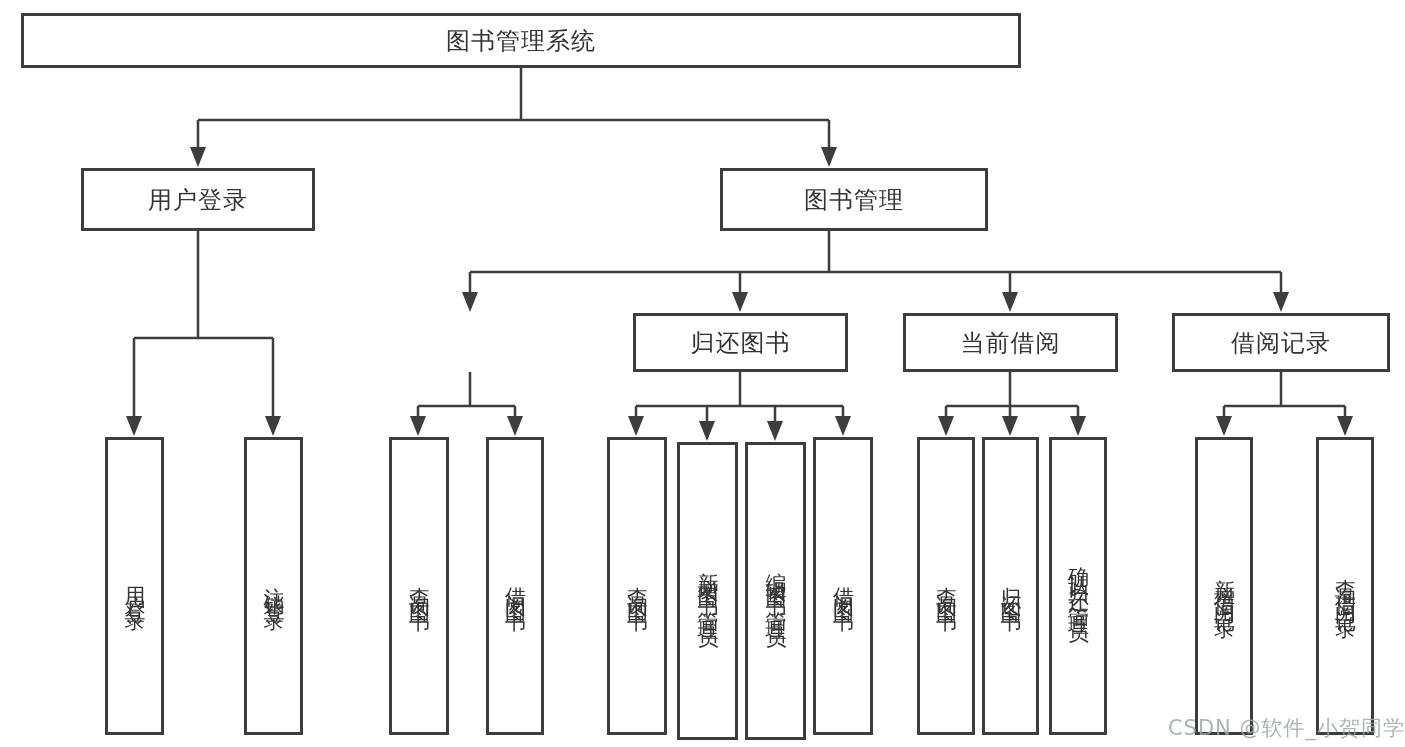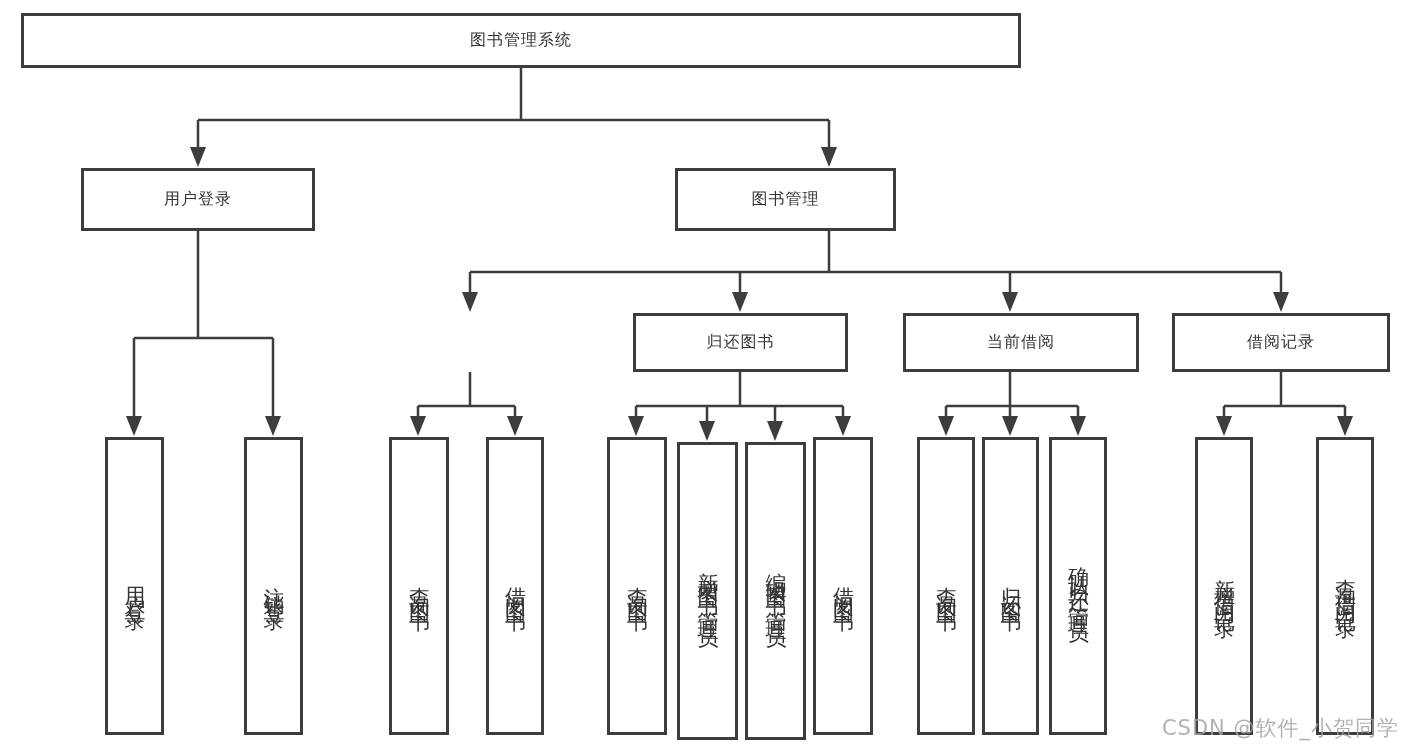--- a/index.html
+++ b/index.html
@@ -26,34 +26,34 @@
     box-sizing: border-box;
     border: 3px solid #3d3d3d;
     background: #ffffff;
     display: flex;
     align-items: center;
     justify-content: center;
     color: #333333;
     z-index: 1;
   }
   .node.h span {
-    font-size: 16px;
+    font-size: 24px;
     letter-spacing: 1px;
     white-space: nowrap;
   }
   .node.v span {
     writing-mode: vertical-rl;
     text-orientation: mixed;
     font-size: 21px;
     letter-spacing: 8px;
     line-height: 1;
   }
   .watermark {
     position: absolute;
-    right: 6px;
+    right: 0;
     bottom: 5px;
     font-size: 21px;
     color: rgba(160, 165, 170, 0.85);
     letter-spacing: 1px;
     z-index: 2;
     white-space: nowrap;
   }
 </style>
 </head>
 <body>
@@ -92,28 +92,28 @@
     </g>
   </svg>
 
   <div class="node h" style="left:21px;top:13px;width:1000px;height:55px">
     <span>图书管理系统</span>
   </div>
 
   <div class="node h" style="left:81px;top:168px;width:234px;height:63px">
     <span>用户登录</span>
   </div>
-  <div class="node h" style="left:675px;top:168px;width:221px;height:63px">
+  <div class="node h" style="left:720px;top:168px;width:268px;height:63px">
     <span>图书管理</span>
   </div>
 
   <div class="node h" style="left:633px;top:313px;width:215px;height:59px">
     <span>归还图书</span>
   </div>
-  <div class="node h" style="left:903px;top:313px;width:236px;height:59px">
+  <div class="node h" style="left:903px;top:313px;width:215px;height:59px">
     <span>当前借阅</span>
   </div>
   <div class="node h" style="left:1172px;top:313px;width:218px;height:59px">
     <span>借阅记录</span>
   </div>
 
   <div class="node v" style="left:105px;top:437px;width:59px;height:298px">
     <span>用户登录</span>
   </div>
   <div class="node v" style="left:244px;top:437px;width:59px;height:298px">

